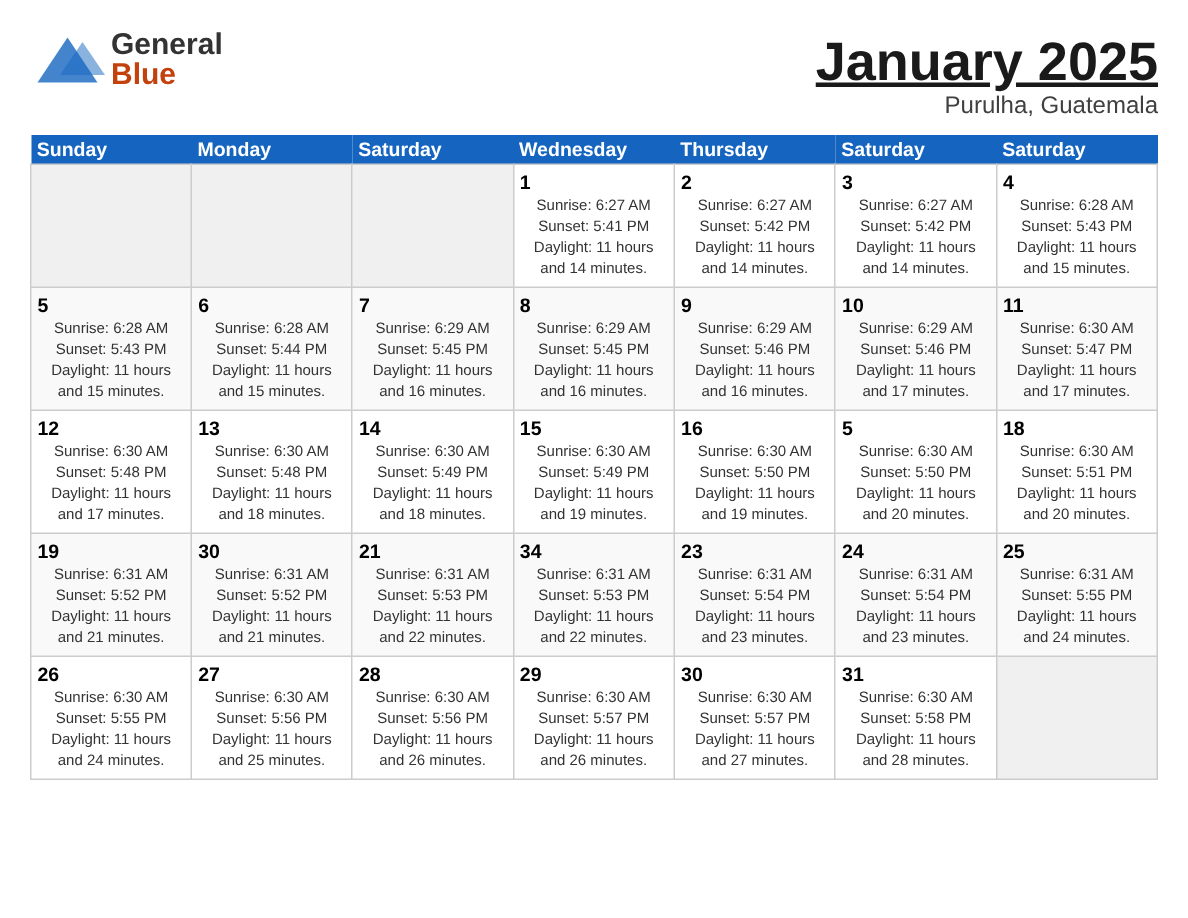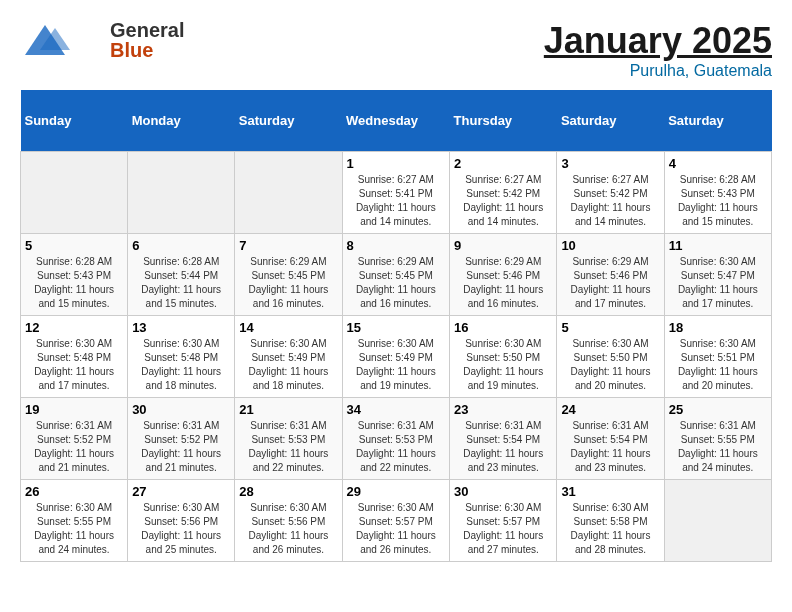--- a/index.html
+++ b/index.html
@@ -20,31 +20,31 @@
       text-align: right;
     }
     .month-title {
       font-size: 36px;
       font-weight: bold;
       color: #1a1a1a;
       text-decoration: underline;
     }
     .subtitle {
       font-size: 16px;
-      color: #0369a1;
+      color: #404040;
     }
     .calendar {
       width: 100%;
       border-collapse: collapse;
       font-size: 11px;
     }
     .calendar th {
       background-color: #1565c0;
       color: white;
-      padding: 23px 4px;
+      padding: 2px 4px;
       text-align: left;
       font-size: 13px;
       font-weight: bold;
     }
     .calendar td {
       border: 1px solid #ccc;
       vertical-align: top;
       padding: 4px;
       width: 108px;
       min-height: 80px;
@@ -73,21 +73,20 @@
       gap: 4px;
     }
     .logo-svg {
       width: 50px;
       height: 40px;
     }
     .logo-label {
       display: flex;
       flex-direction: column;
       line-height: 1;
-      margin-left: 36px;
     }
     .logo-general {
       font-size: 20px;
       font-weight: bold;
       color: #333;
     }
     .logo-blue {
       font-size: 20px;
       font-weight: bold;
       color: #c2410c;

